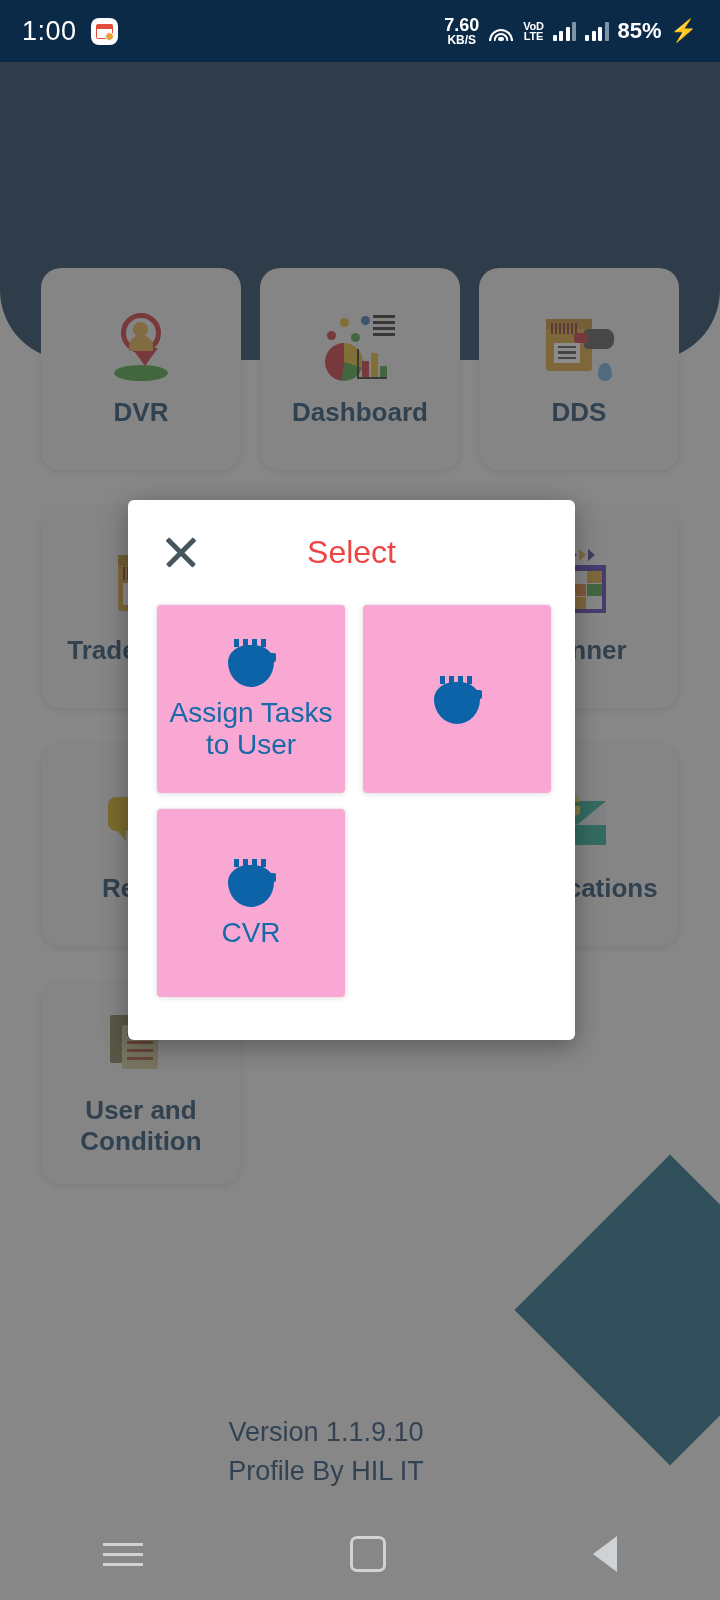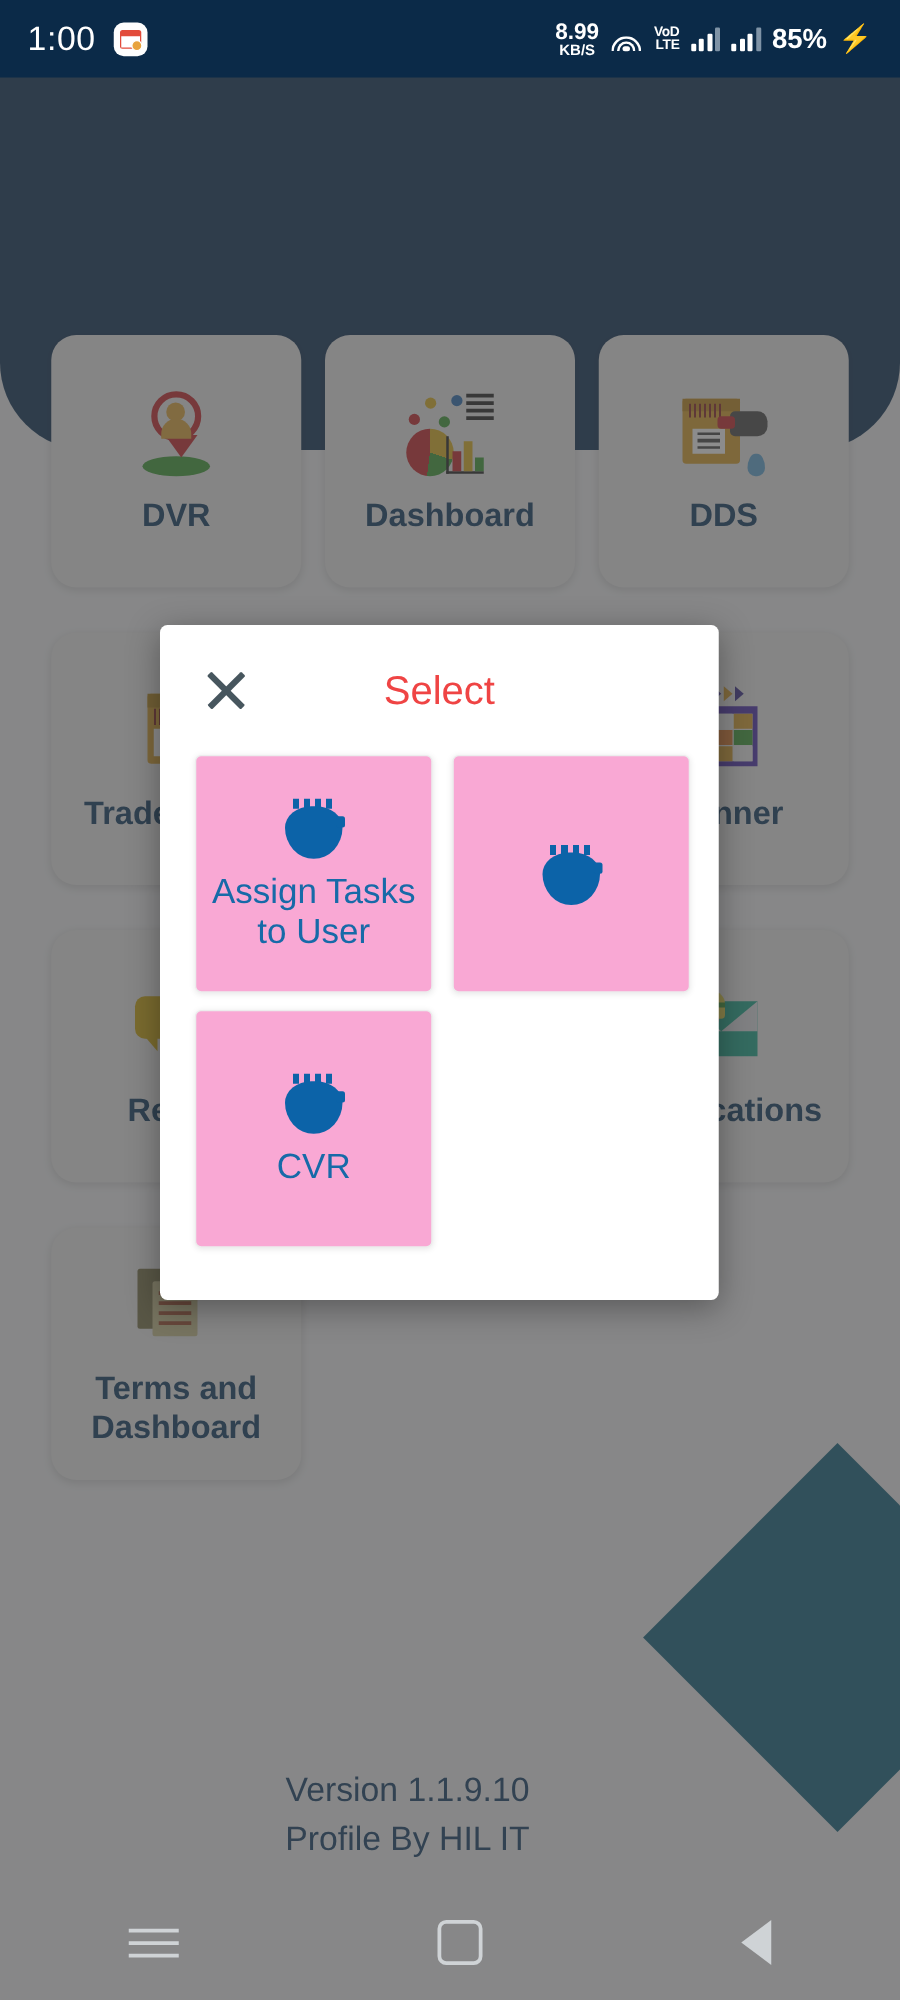--- a/index.html
+++ b/index.html
@@ -56,21 +56,21 @@
   .sb-wifi { position:relative; width:26px; height:20px; }
   .sb-wifi i {
     position:absolute; left:50%; bottom:0;
     border:2.4px solid #fff; border-bottom:none;
     border-radius:50% 50% 0 0 / 100% 100% 0 0;
     transform:translateX(-50%);
   }
   .sb-wifi i:nth-child(1){ width:24px; height:12px; }
   .sb-wifi i:nth-child(2){ width:15px; height:8px; }
   .sb-wifi i:nth-child(3){ width:6px; height:4px; background:#fff; border:none; border-radius:2px; height:4px;}
-  .sb-volte { text-align:right; line-height:.95; font-size:11px; font-weight:700; letter-spacing:-.3px;}
+  .sb-volte { text-align:center; line-height:.95; font-size:11px; font-weight:700; letter-spacing:-.3px;}
   .sb-bars { display:flex; align-items:flex-end; gap:2.5px; height:20px; }
   .sb-bars b { width:4px; background:#fff; display:block; border-radius:1px; }
   .sb-bars b:nth-child(1){ height:6px; }
   .sb-bars b:nth-child(2){ height:10px; }
   .sb-bars b:nth-child(3){ height:14px; }
   .sb-bars b:nth-child(4){ height:19px; background:#7f93a6; }
   .sb-batt { font-size:22px; font-weight:600; }
   .sb-bolt { font-size:22px; }
 
   
@@ -350,21 +350,21 @@
   <div class="statusbar">
     <div class="sb-left">
       <div class="sb-clock">1:00</div>
       <div class="sb-appicon">
         <div class="cal"></div>
           <div class="dot"></div>
       </div>
     </div>
     <div class="sb-right">
       <div class="sb-speed">
-        <div class="v">8.99</div>
+        <div class="v">7.60</div>
         <div class="u">KB/S</div>
       </div>
       <div class="sb-wifi">
           <i></i>
           <i></i>
           <i></i>
         </div>
       <div class="sb-volte">
         <div>VoD</div>
         <div>LTE</div>
@@ -520,21 +520,21 @@
     <div class="tile">
       <div class="ticon ic-terms">
         <div class="p1"></div>
           <div class="p2">
             <s></s>
             <s></s>
             <s></s>
             <s></s>
           </div>
       </div>
-      <div class="tlbl">Terms and Dashboard</div>
+      <div class="tlbl">User and Condition</div>
     </div>
 
   </div>
 
   <div class="footer">
     <div>Version 1.1.9.10</div>
     <div>Profile By HIL IT</div>
   </div>
 
   <div class="navbar">

